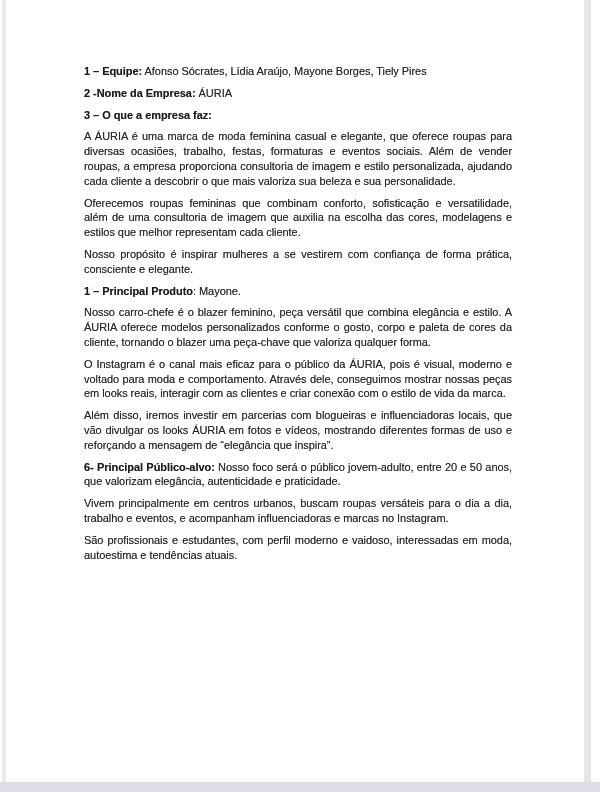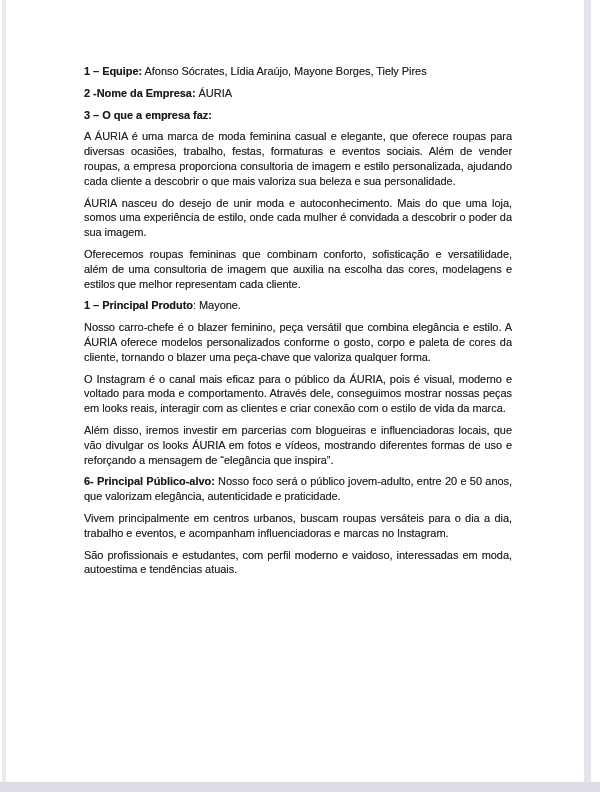--- a/index.html
+++ b/index.html
@@ -56,24 +56,24 @@
 <div class="content">
 
   <p class="block single"><span class="lead">1 – Equipe:</span><span> Afonso Sócrates, Lídia Araújo, Mayone Borges, Tiely Pires</span></p>
 
   <p class="block single"><span class="lead">2 -Nome da Empresa:</span><span> ÁURIA</span></p>
 
   <p class="block single"><span class="lead">3 – O que a empresa faz:</span></p>
 
   <p class="block">A ÁURIA é uma marca de moda feminina casual e elegante, que oferece roupas para diversas ocasiões, trabalho, festas, formaturas e eventos sociais. Além de vender roupas, a empresa proporciona consultoria de imagem e estilo personalizada, ajudando cada cliente a descobrir o que mais valoriza sua beleza e sua personalidade.</p>
 
-  <p class="block">ÁURIA nasceu do desejo de unir moda e autoconhecimento. Mais do que uma loja, somos uma experiência de estilo, onde cada mulher é convidada a descobrir o poder da sua imagem.</p>
 
   <p class="block">Oferecemos roupas femininas que combinam conforto, sofisticação e versatilidade, além de uma consultoria de imagem que auxilia na escolha das cores, modelagens e estilos que melhor representam cada cliente.</p>
 
+  <p class="block">Nosso propósito é inspirar mulheres a se vestirem com confiança de forma prática, consciente e elegante.</p>
 
   <p class="block single"><span class="lead">1 – Principal Produto</span><span>: Mayone.</span></p>
 
   <p class="block">Nosso carro-chefe é o blazer feminino, peça versátil que combina elegância e estilo. A ÁURIA oferece modelos personalizados conforme o gosto, corpo e paleta de cores da cliente, tornando o blazer uma peça-chave que valoriza qualquer forma.</p>
 
 
   <p class="block">O Instagram é o canal mais eficaz para o público da ÁURIA, pois é visual, moderno e voltado para moda e comportamento. Através dele, conseguimos mostrar nossas peças em looks reais, interagir com as clientes e criar conexão com o estilo de vida da marca.</p>
 
   <p class="block">Além disso, iremos investir em parcerias com blogueiras e influenciadoras locais, que vão divulgar os looks ÁURIA em fotos e vídeos, mostrando diferentes formas de uso e reforçando a mensagem de “elegância que inspira”.</p>
 

